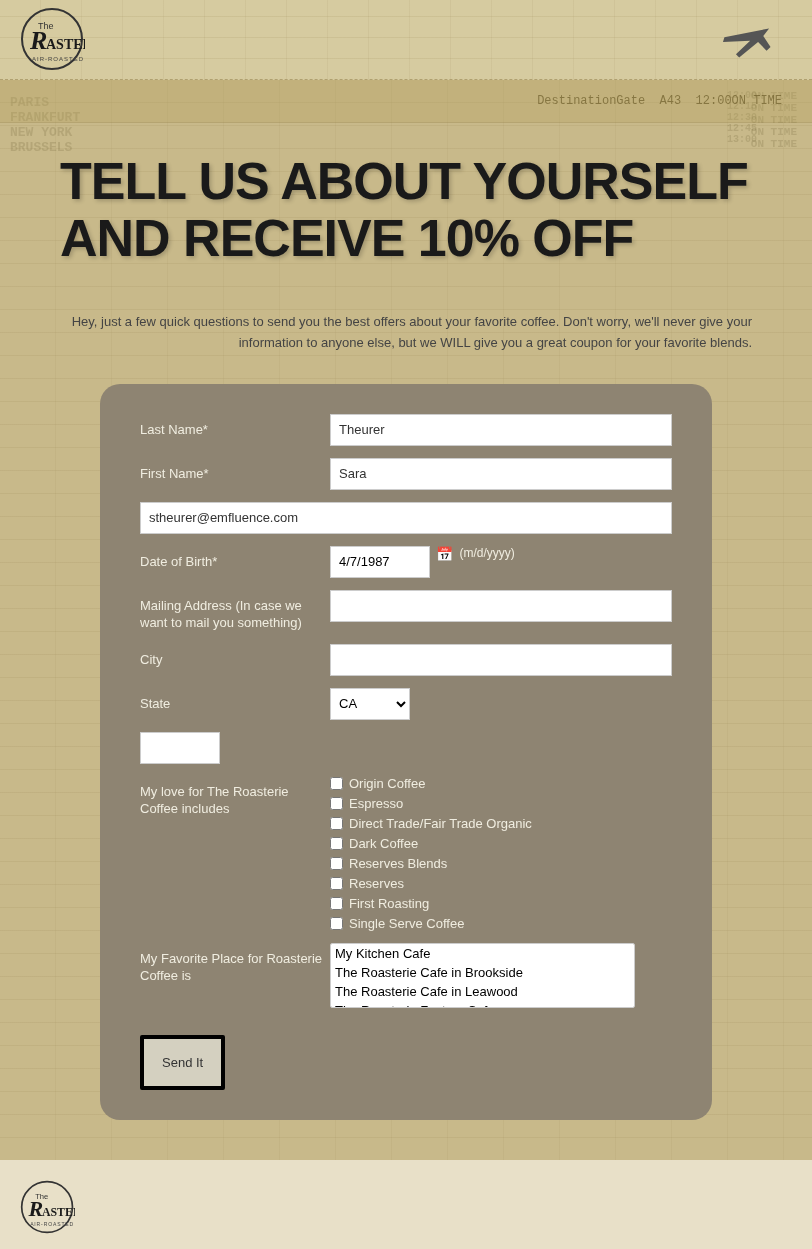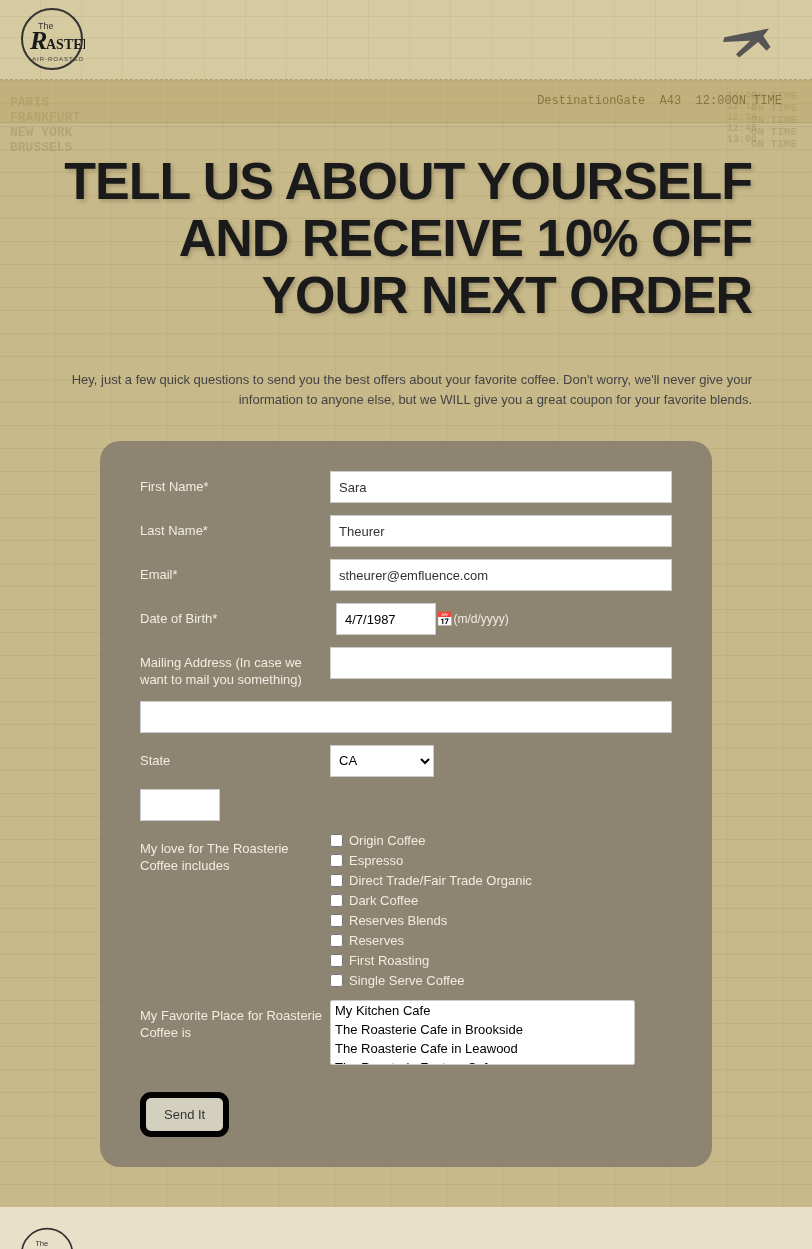--- a/index.html
+++ b/index.html
@@ -29,21 +29,21 @@
       border-bottom: 1px dashed #b0a070;
       position: relative;
     }
 
     .logo-area {
       display: flex;
       align-items: center;
     }
 
     .main-headline {
-      text-align: right;
+      text-align: left;
       font-family: Impact, Arial Black, sans-serif;
       font-size: 52px;
       font-weight: 900;
       color: #1a1a1a;
       text-transform: uppercase;
       line-height: 1.1;
       letter-spacing: -1px;
       text-shadow: 2px 2px 4px rgba(0,0,0,0.2);
       padding: 30px 60px 20px;
     }
@@ -93,41 +93,39 @@
       height: 32px;
       border: 1px solid #ccc;
       background: white;
       font-size: 13px;
       padding: 4px 8px;
       color: #333;
     }
 
     .dob-wrapper {
       display: flex;
-      align-items: center;
-      gap: 0;
-      margin-left: 6px;
+      gap: 6px;
     }
 
     .dob-input {
       width: 100px;
       height: 32px;
       border: 1px solid #ccc;
       background: white;
       font-size: 13px;
       padding: 4px 8px;
     }
 
     .dob-hint {
       font-size: 12px;
       color: #f0ede0;
     }
 
     .state-select {
-      width: 104px;
+      width: 80px;
       height: 32px;
       border: 1px solid #ccc;
       background: white;
       font-size: 13px;
       padding: 2px 4px;
     }
 
     .zip-input {
       width: 80px;
       height: 32px;
@@ -167,23 +165,23 @@
       font-size: 13px;
       overflow-y: auto;
     }
 
     .listbox option {
       padding: 2px 4px;
     }
 
     .send-btn {
       background-color: #d4d0c0;
-      border: 6px solid #000000;
-      border-radius: 11px;
-      padding: 9px 18px;
+      border: 4px solid #000000;
+      border-radius: 2px;
+      padding: 16px 18px;
       font-size: 13px;
       color: #333;
       cursor: pointer;
       margin-top: 15px;
     }
 
     
     .footer {
       background-color: #e8e0c8;
       padding: 20px 20px 15px;
@@ -250,59 +248,58 @@
 
   <div style="display:flex;justify-content:flex-end;padding:14px 30px;background:rgba(180,160,90,0.4);border-bottom:1px solid rgba(100,80,40,0.2);font-family:'Courier New',monospace;font-size:12px;color:#6b5a25;opacity:0.7;">
     <span>Destination</span>
     <span>Gate&nbsp;&nbsp;A43&nbsp;&nbsp;12:00</span>
     <span>ON TIME</span>
   </div>
 
   <div class="main-headline">
     <div>TELL US ABOUT YOURSELF</div>
     <div>AND RECEIVE 10% OFF</div>
-    <div>YOUR NEXT ORDER</div>
   </div>
 
   <div class="description-text">
     <span>Hey, just a few quick questions to send you the best offers about your favorite coffee. Don't worry, we'll never give your information to anyone else, but we WILL give you a great coupon for your favorite blends.</span>
   </div>
 
   <div class="form-container">
 
     <div class="form-row">
+      <label class="form-label">Last Name*</label>
+      <input type="text" class="form-input" value="Theurer" style="">
+    </div>
+
+    <div class="form-row">
       <label class="form-label">First Name*</label>
       <input type="text" class="form-input" value="Sara" style="">
     </div>
 
     <div class="form-row">
-      <label class="form-label">Last Name*</label>
-      <input type="text" class="form-input" value="Theurer" style="">
-    </div>
-
-    <div class="form-row">
-      <label class="form-label">Email*</label>
       <input type="email" class="form-input" value="stheurer@emfluence.com" style="">
     </div>
 
     <div class="form-row">
       <label class="form-label">Date of Birth*</label>
       <div class="dob-wrapper">
         <input type="text" class="dob-input" value="4/7/1987" style="">
         <span class="calendar-icon">📅</span>
         <span class="dob-hint">(m/d/yyyy)</span>
       </div>
     </div>
 
     <div class="form-row">
       <label class="form-label">Mailing Address (In case we want to mail you something)</label>
       <input type="text" class="form-input" value="" style="">
     </div>
 
     <div class="form-row">
+      <label class="form-label">City</label>
       <input type="text" class="form-input" value="" style="">
     </div>
 
     <div class="form-row">
       <label class="form-label">State</label>
       <select class="state-select">
         <option value="CA" selected="">CA</option>
         <option value="AL">AL</option>
         <option value="AK">AK</option>
         <option value="AZ">AZ</option>

